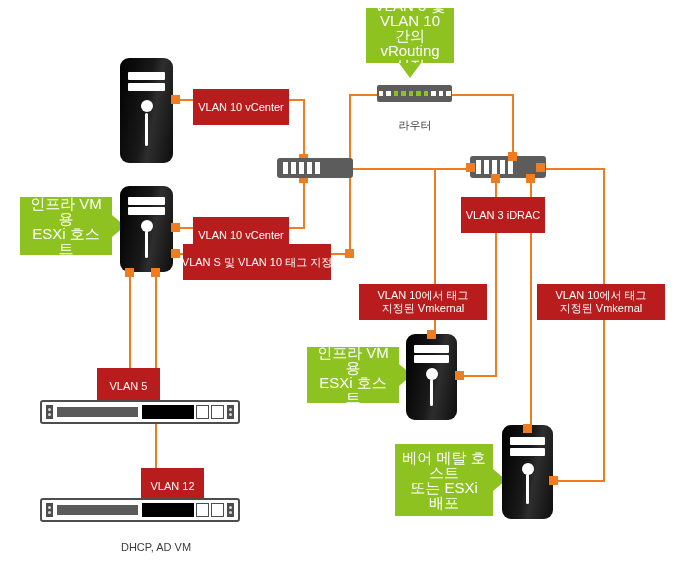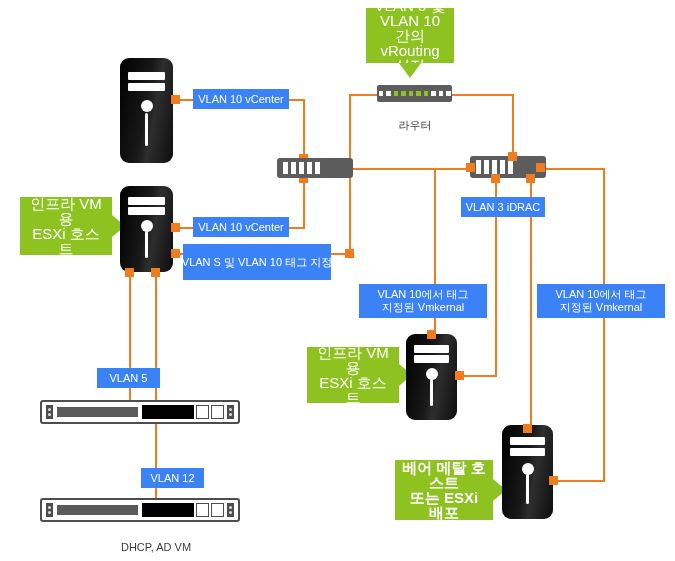--- a/index.html
+++ b/index.html
@@ -64,30 +64,30 @@
     left: 50%;
     margin-left: -11px;
     border-left: 11px solid transparent;
     border-right: 11px solid transparent;
     border-top: 15px solid #8DC220;
   }
 
   
   .olabel {
     position: absolute;
-    background: #3b82f6;
+    background: #b91c1c;
     color: #ffffff;
     font-size: 11px;
     line-height: 13px;
     display: flex;
     align-items: center;
     justify-content: center;
     text-align: center;
     box-sizing: border-box;
-    padding: 10px 5px;
+    padding: 18px 5px;
     white-space: nowrap;
   }
   .olabel.wrap { white-space: normal; }
 
   
   .tower {
     position: absolute;
     background: linear-gradient(100deg, #000000 0%, #191919 48%, #2e2e2e 62%, #0d0d0d 100%);
     border-radius: 9px;
   }
@@ -391,21 +391,21 @@
 
   <div class="tower" style="left:406px; top:334px; width:51px; height:86px;">
     <div class="bar bar1"></div>
     <div class="bar bar2"></div>
     <div class="dot"></div>
     <div class="stem"></div>
   </div>
   <div class="node-dot" style="left:455px; top:371px;"></div>
   <div class="node-dot" style="left:427px; top:330px;"></div>
 
-  <div class="callout" style="left:395px; top:460px; width:98px; height:60px;font-weight:bold;">
+  <div class="callout" style="left:395px; top:444px; width:98px; height:72px;">
     <span style="white-space: pre-line;">베어 메탈 호스트
 또는 ESXi 배포</span>
     <span class="tail tail-right"></span>
   </div>
 
   <div class="tower" style="left:502px; top:425px; width:51px; height:94px;">
     <div class="bar bar1"></div>
     <div class="bar bar2"></div>
     <div class="dot"></div>
     <div class="stem"></div>

